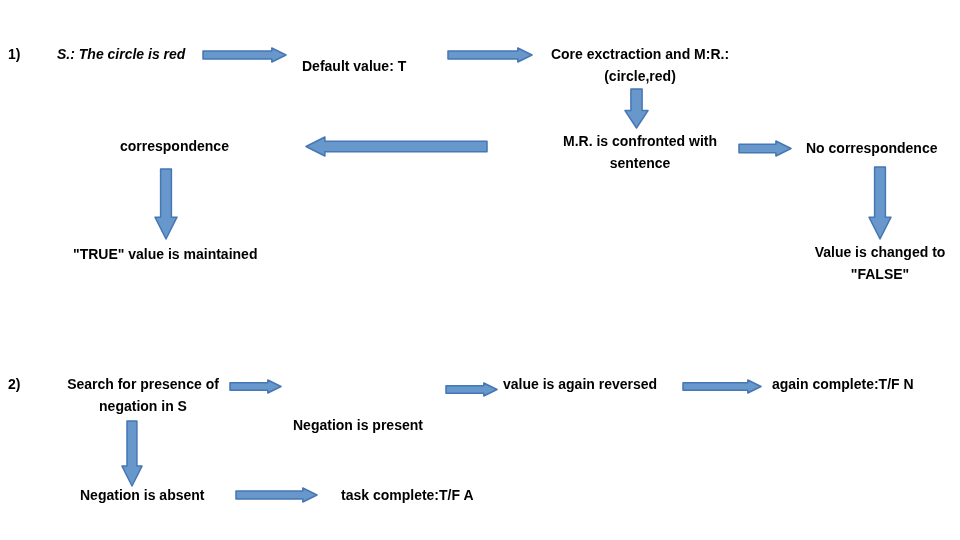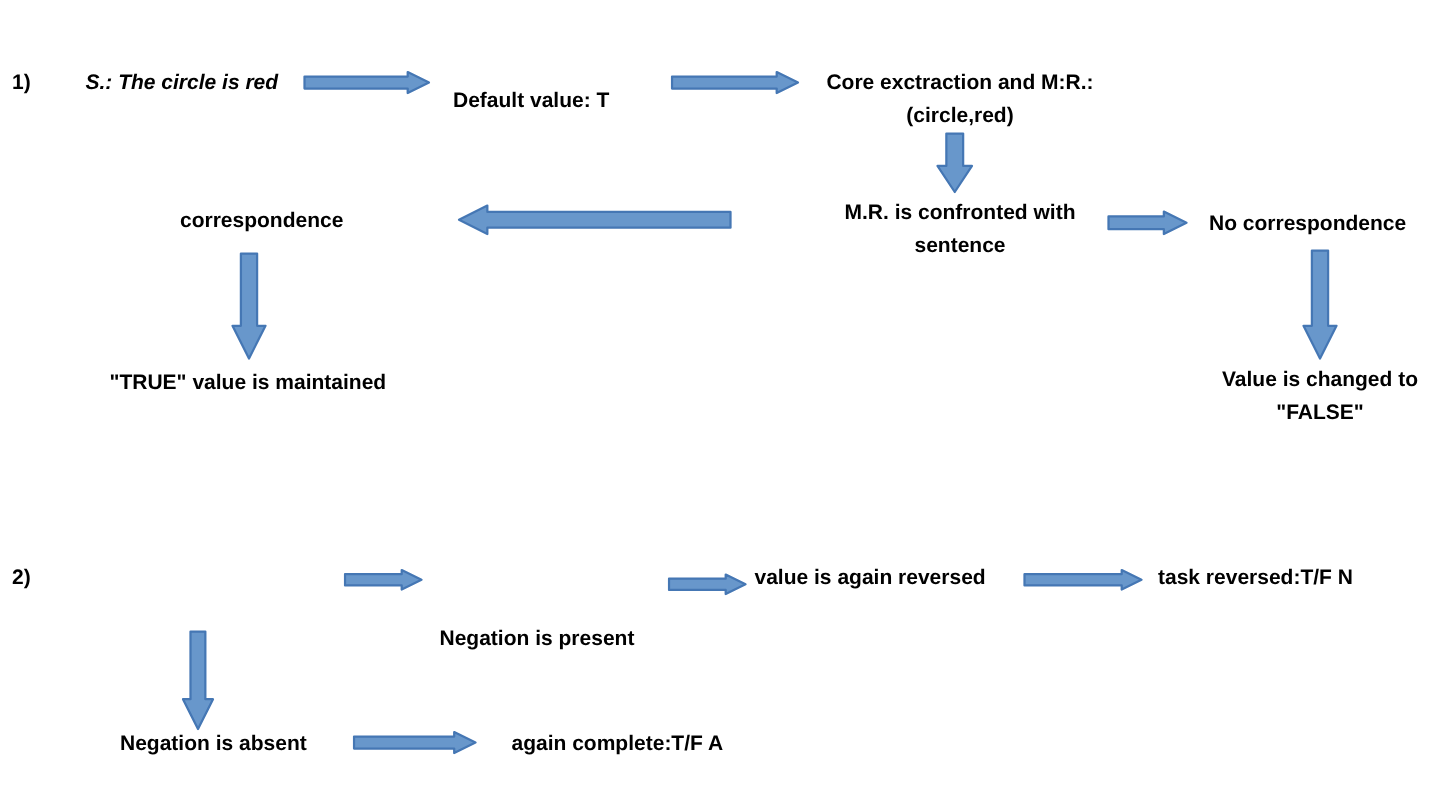--- a/index.html
+++ b/index.html
@@ -87,20 +87,22 @@
       </svg>
     </div>
 
   <div class="node" style="left:73px; top:243px;">"TRUE" value is maintained</div>
 
   <div class="node center" style="left:800px; top:241px; width:160px;">Value is changed to
 "FALSE"</div>
 
   <div class="node" style="left:8px; top:373px;">2)</div>
 
+  <div class="node center" style="left:53px; top:373px; width:180px;">Search for presence of
+negation in S</div>
 
   <div class="arrow" style="left:229px; top:379px; width:53px; height:15px;">
       <svg width="53" height="15" viewBox="0 0 53 15">
         <polygon points="1.0,3.8 38.8,3.8 38.8,1.0 52.0,7.5 38.8,14.0 38.8,11.3 1.0,11.3" fill="#6897cb" stroke="#4577b4" stroke-width="1.5" stroke-linejoin="round"></polygon>
       </svg>
     </div>
 
   <div class="node" style="left:293px; top:373px;margin-top:41px;">Negation is present</div>
 
   <div class="arrow" style="left:445px; top:382px; width:53px; height:15px;">
@@ -110,31 +112,31 @@
     </div>
 
   <div class="node" style="left:503px; top:373px;">value is again reversed</div>
 
   <div class="arrow" style="left:682px; top:379px; width:80px; height:15px;">
       <svg width="80" height="15" viewBox="0 0 80 15">
         <polygon points="1.0,3.8 65.8,3.8 65.8,1.0 79.0,7.5 65.8,14.0 65.8,11.3 1.0,11.3" fill="#6897cb" stroke="#4577b4" stroke-width="1.5" stroke-linejoin="round"></polygon>
       </svg>
     </div>
 
-  <div class="node" style="left:772px; top:373px;">task reversed:T/F N</div>
+  <div class="node" style="left:772px; top:373px;">again complete:T/F N</div>
 
   <div class="arrow" style="left:121px; top:420px; width:22px; height:67px;">
       <svg width="22" height="67" viewBox="0 0 22 67">
         <polygon points="6.0,1.0 6.0,46.1 1.0,46.1 11.0,66.0 21.0,46.1 15.9,46.1 15.9,1.0" fill="#6897cb" stroke="#4577b4" stroke-width="1.5" stroke-linejoin="round"></polygon>
       </svg>
     </div>
 
   <div class="node" style="left:80px; top:484px;">Negation is absent</div>
 
   <div class="arrow" style="left:235px; top:487px; width:83px; height:16px;">
       <svg width="83" height="16" viewBox="0 0 83 16">
         <polygon points="1.0,4.0 67.8,4.0 67.8,1.0 82.0,8.0 67.8,15.0 67.8,12.0 1.0,12.0" fill="#6897cb" stroke="#4577b4" stroke-width="1.5" stroke-linejoin="round"></polygon>
       </svg>
     </div>
 
-  <div class="node" style="left:341px; top:484px;">again complete:T/F A</div>
+  <div class="node" style="left:341px; top:484px;">task complete:T/F A</div>
 
 </div>
 
 </body></html>

